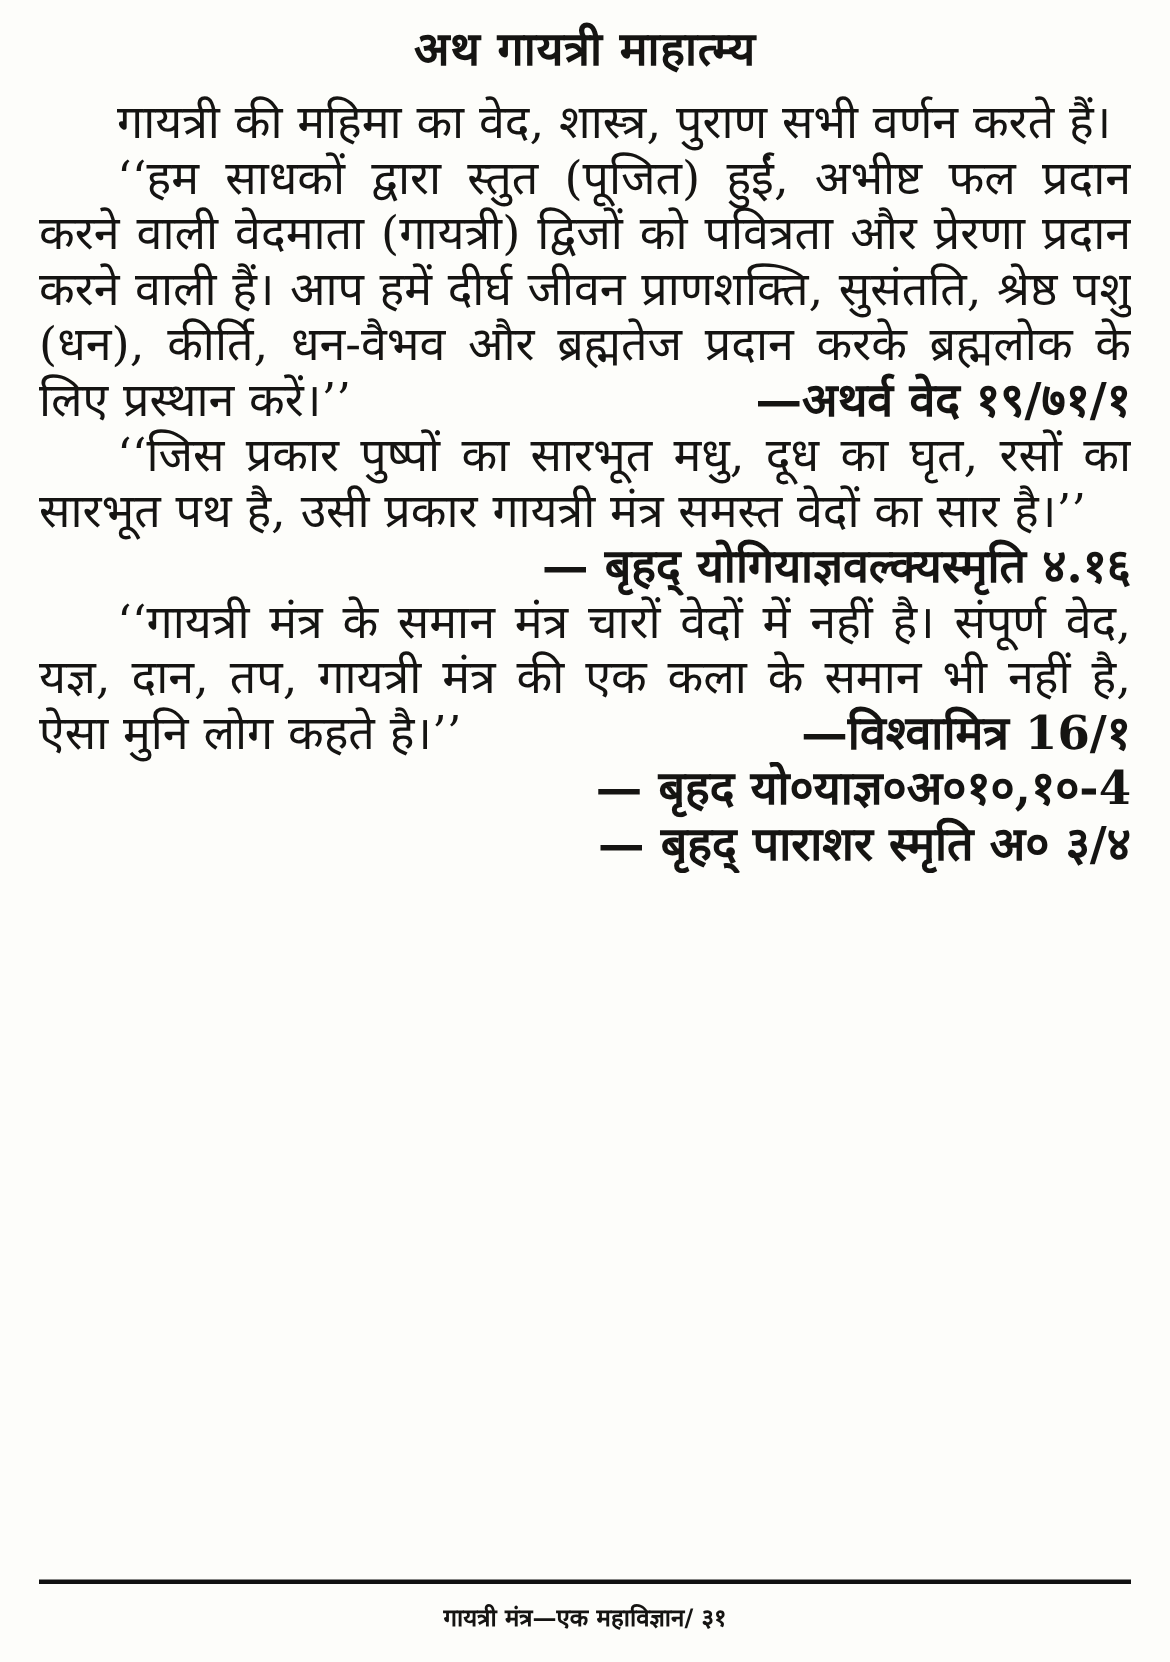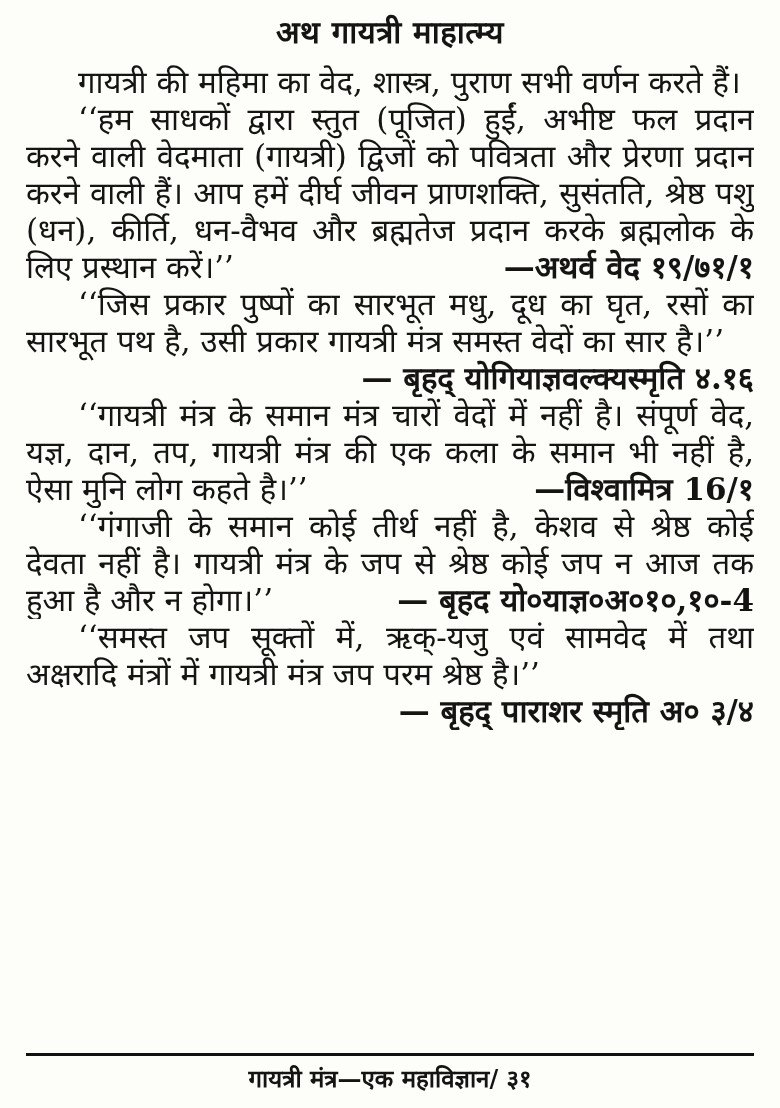--- a/index.html
+++ b/index.html
@@ -49,21 +49,21 @@
     padding-top: 6px;
   }
   .footer-rule {
     border: none;
     border-top: 3px solid #111;
     margin: 0 0 8px 0;
   }
   .footer-text {
     display: block;
     text-align: center;
-    font-size: 24px;
+    font-size: 16px;
     font-weight: bold;
     line-height: 30px;
   }
 </style>
 </head>
 <body>
 
 <div class="page">
 
   <h1 class="title">अथ गायत्री माहात्म्य</h1>
@@ -73,23 +73,23 @@
     <p class="para"><span>गायत्री की महिमा का वेद, शास्त्र, पुराण सभी वर्णन करते हैं।</span><span class="citation"></span></p>
 
     <p class="para"><span>‘‘हम साधकों द्वारा स्तुत (पूजित) हुईं, अभीष्ट फल प्रदान करने वाली वेदमाता (गायत्री) द्विजों को पवित्रता और प्रेरणा प्रदान करने वाली हैं। आप हमें दीर्घ जीवन प्राणशक्ति, सुसंतति, श्रेष्ठ पशु (धन), कीर्ति, धन-वैभव और ब्रह्मतेज प्रदान करके ब्रह्मलोक के लिए प्रस्थान करें।’’</span><span class="citation">—अथर्व वेद १९/७१/१</span></p>
 
     <p class="para"><span>‘‘जिस प्रकार पुष्पों का सारभूत मधु, दूध का घृत, रसों का सारभूत पथ है, उसी प्रकार गायत्री मंत्र समस्त वेदों का सार है।’’</span><span class="citation">— बृहद् योगियाज्ञवल्क्यस्मृति ४.१६</span></p>
 
     <p class="para"><span>‘‘गायत्री मंत्र के समान मंत्र चारों वेदों में नहीं है। संपूर्ण वेद, यज्ञ, दान, तप, गायत्री मंत्र की एक कला के समान भी नहीं है, ऐसा मुनि लोग कहते है।’’</span><span class="citation">—विश्वामित्र 16/१</span></p>
 
 
 
-    <p class="para"><span>‘‘गंगाजी के समान कोई तीर्थ नहीं है, केशव से श्रेष्ठ कोई देवता नहीं है। गायत्री मंत्र के जप से श्रेष्ठ कोई जप न आज तक हुआ है और न होगा।’’</span><span class="citation">— बृहद यो०याज्ञ०अ०१०,१०-4</span></p>
+    <p class="para"><span class="citation">— बृहद यो०याज्ञ०अ०१०,१०-4</span></p>
 
-    <p class="para"><span>‘‘समस्त जप सूक्तों में, ऋक्-यजु एवं सामवेद में तथा अक्षरादि मंत्रों में गायत्री मंत्र जप परम श्रेष्ठ है।’’</span><span class="citation">— बृहद् पाराशर स्मृति अ० ३/४</span></p>
+    <p class="para"><span class="citation">— बृहद् पाराशर स्मृति अ० ३/४</span></p>
 
   </div>
 
   <div class="footer">
     <hr class="footer-rule">
     <span class="footer-text">गायत्री मंत्र—एक महाविज्ञान/ ३१</span>
   </div>
 
 </div>
 

